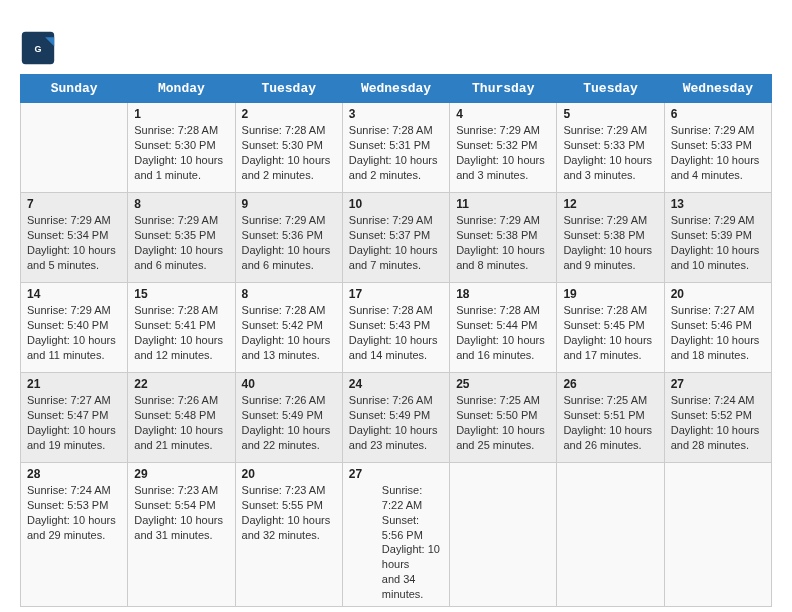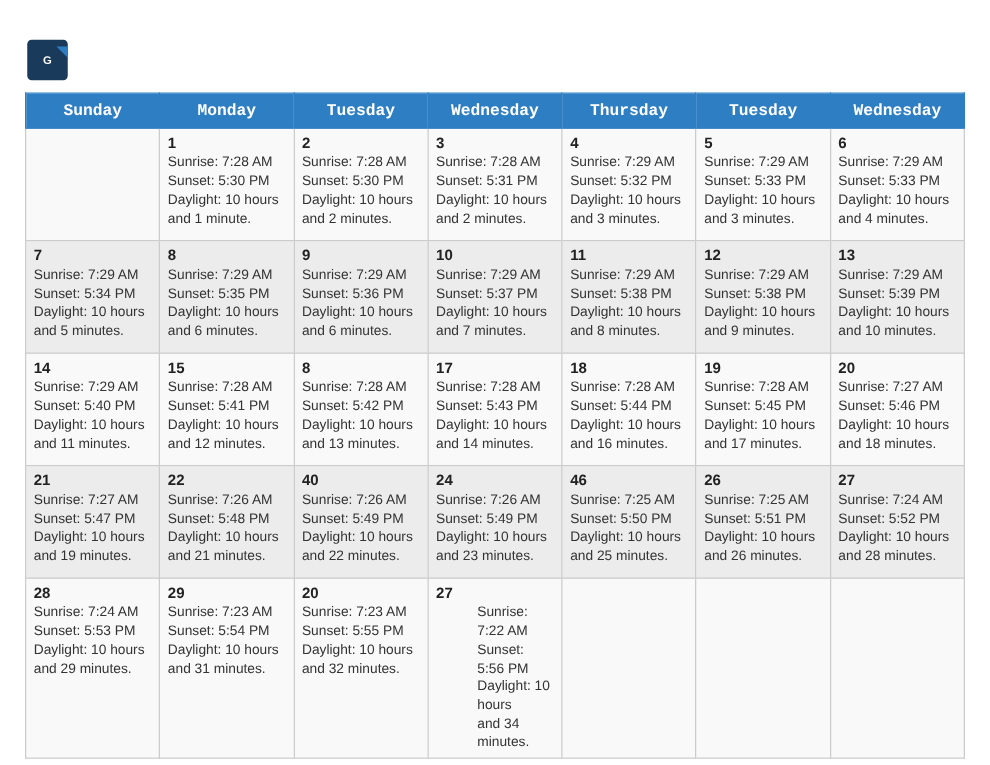--- a/index.html
+++ b/index.html
@@ -291,21 +291,21 @@
 and 22 minutes.</div>
         </td>
         <td>
           <span class="day-number">24</span>
           <div class="day-info" style="white-space: pre-line;">Sunrise: 7:26 AM
 Sunset: 5:49 PM
 Daylight: 10 hours
 and 23 minutes.</div>
         </td>
         <td>
-          <span class="day-number">46</span>
+          <span class="day-number">25</span>
           <div class="day-info" style="white-space: pre-line;">Sunrise: 7:25 AM
 Sunset: 5:50 PM
 Daylight: 10 hours
 and 25 minutes.</div>
         </td>
         <td>
           <span class="day-number">26</span>
           <div class="day-info" style="white-space: pre-line;">Sunrise: 7:25 AM
 Sunset: 5:51 PM
 Daylight: 10 hours

